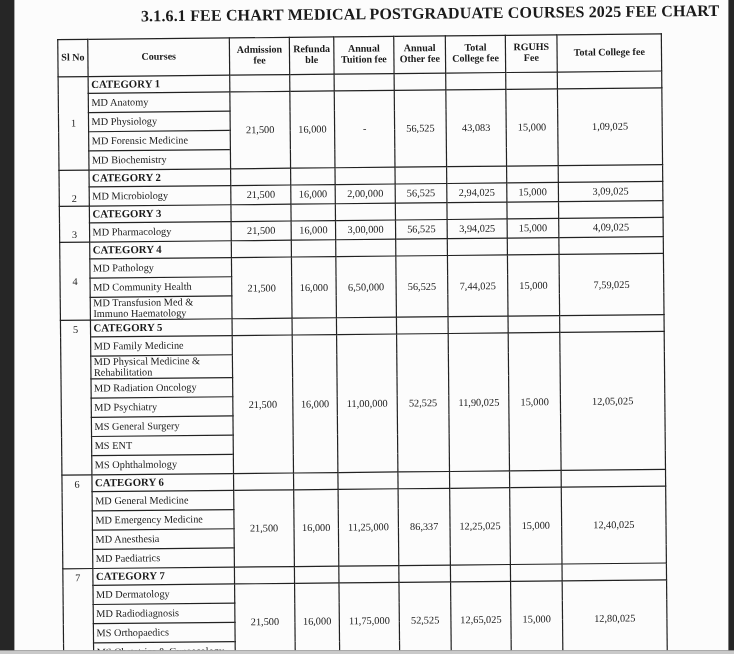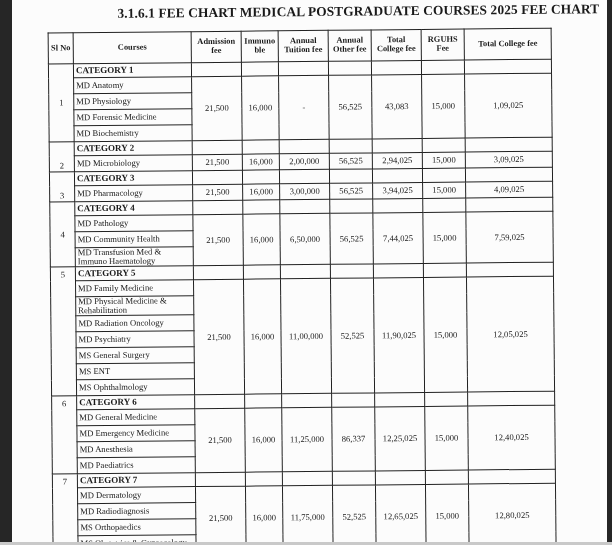--- a/index.html
+++ b/index.html
@@ -60,21 +60,21 @@
         <col style="width:43px">
         <col style="width:50px">
         <col style="width:43px">
         <col style="width:87px">
       </colgroup>
       <thead>
         <tr>
           <th>Sl No</th>
           <th class="courses-h">Courses</th>
           <th>Admission fee</th>
-          <th>Immuno ble</th>
+          <th>Refunda ble</th>
           <th>Annual Tuition fee</th>
           <th>Annual Other fee</th>
           <th>Total College fee</th>
           <th>RGUHS Fee</th>
           <th>Total College fee</th>
         </tr>
       </thead>
       <tbody id="fee-body">
           <tr>
             <td class="sl" rowspan="5">1</td>

